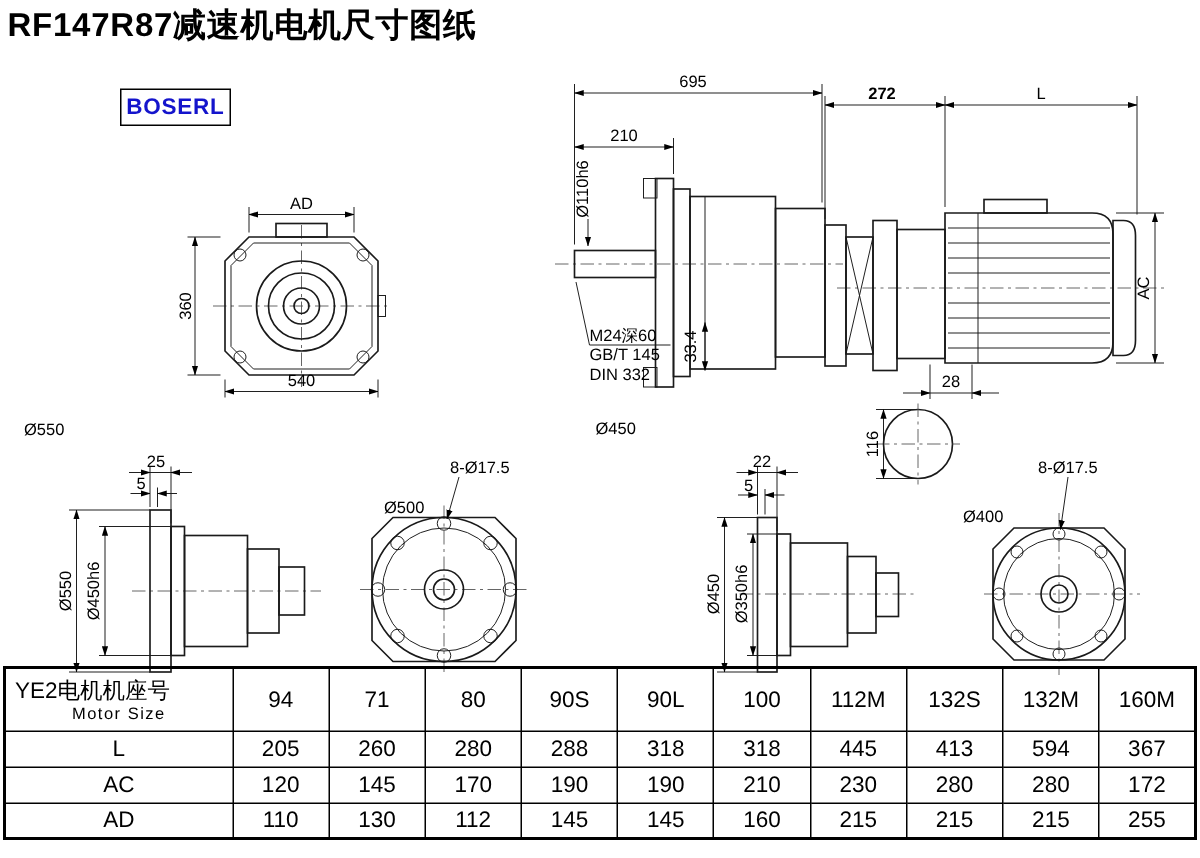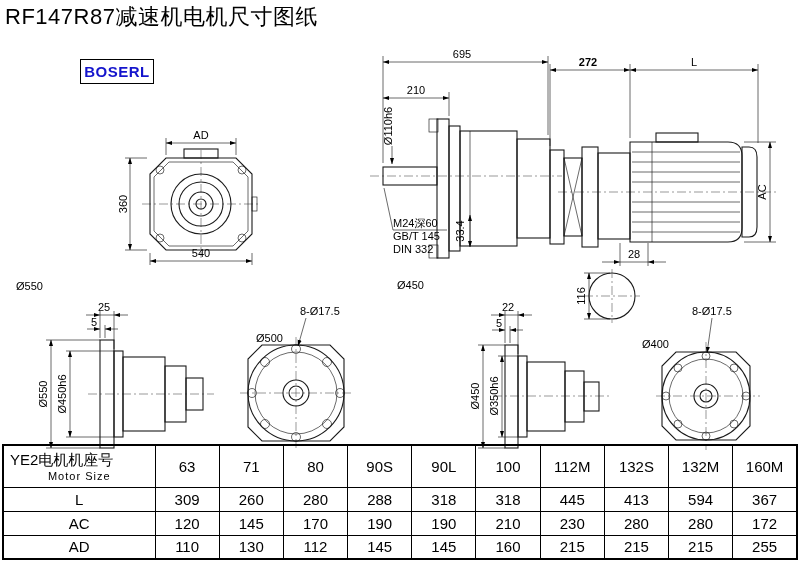--- a/index.html
+++ b/index.html
@@ -1,19 +1,19 @@
 <!DOCTYPE html>
 <html><head>
 <meta charset="utf-8">
 <style>
   * { margin:0; padding:0; box-sizing:border-box; }
   html,body { background:#fff; }
   body { font-family:"Liberation Sans", sans-serif; color:#000; }
   .page { position:relative; width:800px; height:572px; background:#fff; overflow:hidden; }
-  .title { position:absolute; left:5px; top:2px; font-size:22px; font-weight:normal; letter-spacing:0.5px; }
+  .title { position:absolute; left:5px; top:2px; font-size:22px; font-weight:bold; letter-spacing:0.5px; }
   .logo { position:absolute; left:80px; top:59px; width:74px; height:25px; border:1.5px solid #000;
           color:#1414cc; font-size:15px; font-weight:bold; display:flex; align-items:center;
           justify-content:center; letter-spacing:0.5px; background:#fff; }
   svg.drawing { position:absolute; left:0; top:0; }
   svg text { font-family:"Liberation Sans", sans-serif; fill:#000; font-size:11px; }
   .ln   { stroke:#1a1a1a; stroke-width:1.1; fill:none; }
   .thin { stroke:#1a1a1a; stroke-width:0.65; fill:none; }
   .cl   { stroke:#555; stroke-width:0.6; stroke-dasharray:9 3 2 3; fill:none; }
   .dim-table { position:absolute; left:2px; top:444px; width:796px; border-collapse:collapse;
                table-layout:fixed; border:2px solid #000; }
@@ -276,34 +276,34 @@
         <col>
         <col>
         <col>
     </colgroup>
     <tbody>
       <tr class="hdr-row">
         <td>
           <div class="cn">YE2电机机座号</div>
           <div class="en">Motor Size</div>
         </td>
-        <td>63</td>
+        <td>94</td>
         <td>71</td>
         <td>80</td>
         <td>90S</td>
         <td>90L</td>
         <td>100</td>
         <td>112M</td>
         <td>132S</td>
         <td>132M</td>
         <td>160M</td>
       </tr>
       <tr>
         <td>L</td>
-        <td>309</td>
+        <td>205</td>
         <td>260</td>
         <td>280</td>
         <td>288</td>
         <td>318</td>
         <td>318</td>
         <td>445</td>
         <td>413</td>
         <td>594</td>
         <td>367</td>
       </tr>

